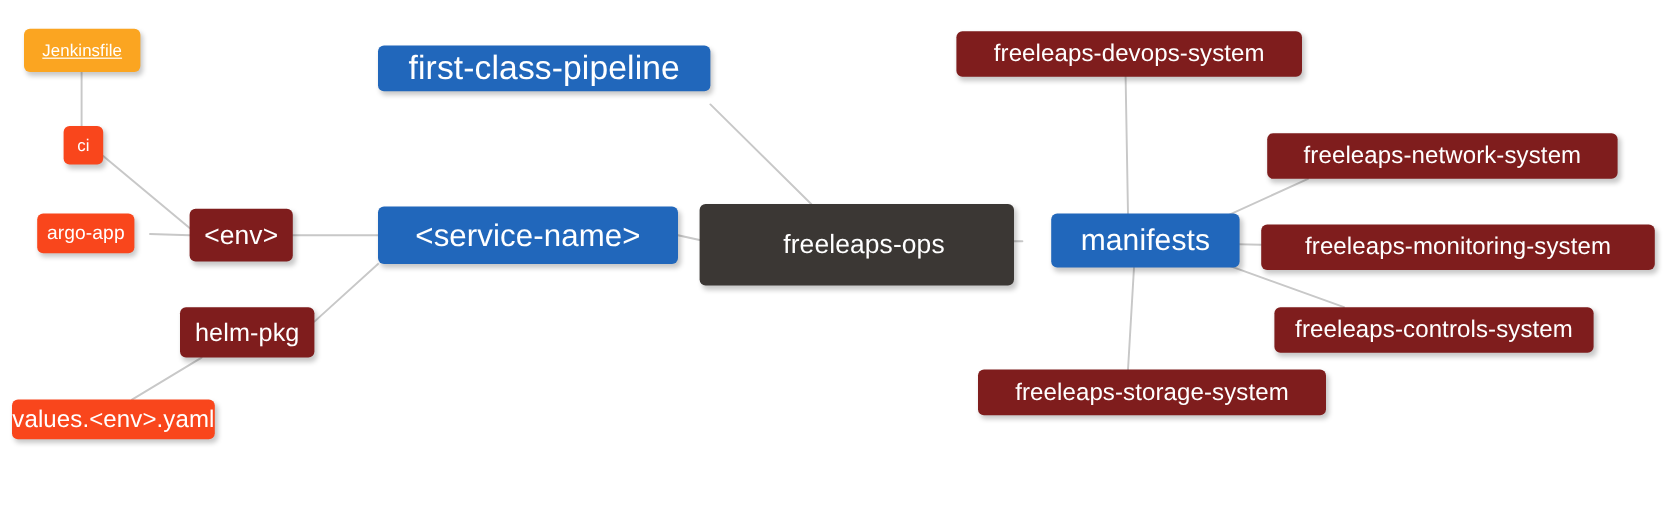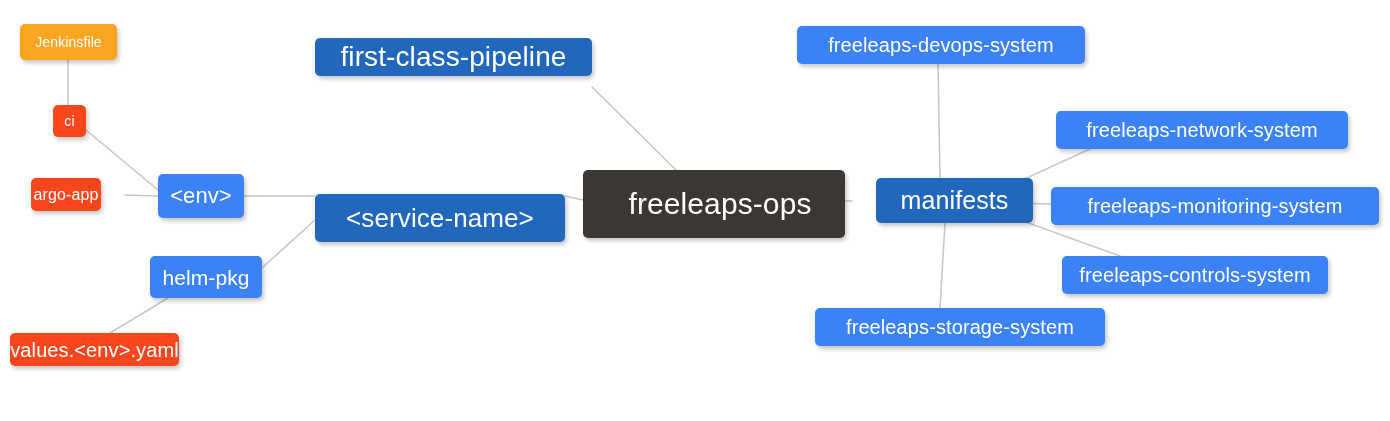--- a/index.html
+++ b/index.html
@@ -41,21 +41,21 @@
     box-shadow: 2px 3px 4px rgba(0,0,0,0.22);
     user-select: none;
   }
   .mm-label {
     display: block;
     padding: 0;
     margin: 0;
   }
   .tone-root    { background: #3b3734; }
   .tone-blue    { background: #2167bb; }
-  .tone-green   { background: #3b82f6; }
+  .tone-green   { background: #7f1d1d; }
   .tone-red     { background: #f9461c; }
   .tone-orange  { background: #fba521; }
 </style>
 </head>
 <body>
 
 <div id="mindmap-canvas">
   <svg id="edge-layer" viewBox="0 0 1390 421" width="1390" height="421" xmlns="http://www.w3.org/2000/svg">
       <line x1="68" y1="60" x2="68" y2="105" stroke="#c8c8c8" stroke-width="1.6" stroke-linecap="round"></line>
       <line x1="86" y1="130" x2="158" y2="190" stroke="#c8c8c8" stroke-width="1.6" stroke-linecap="round"></line>
@@ -66,45 +66,45 @@
       <line x1="592" y1="87" x2="676" y2="170" stroke="#c8c8c8" stroke-width="1.6" stroke-linecap="round"></line>
       <line x1="565" y1="196" x2="583" y2="200" stroke="#c8c8c8" stroke-width="1.6" stroke-linecap="round"></line>
       <line x1="845" y1="201" x2="852" y2="201" stroke="#c8c8c8" stroke-width="1.6" stroke-linecap="round"></line>
       <line x1="940" y1="178" x2="938" y2="64" stroke="#c8c8c8" stroke-width="1.6" stroke-linecap="round"></line>
       <line x1="1009" y1="186" x2="1090" y2="149" stroke="#c8c8c8" stroke-width="1.6" stroke-linecap="round"></line>
       <line x1="1009" y1="203" x2="1051" y2="204" stroke="#c8c8c8" stroke-width="1.6" stroke-linecap="round"></line>
       <line x1="1009" y1="216" x2="1120" y2="256" stroke="#c8c8c8" stroke-width="1.6" stroke-linecap="round"></line>
       <line x1="945" y1="223" x2="940" y2="308" stroke="#c8c8c8" stroke-width="1.6" stroke-linecap="round"></line>
     </svg>
   <div id="node-layer">
-      <div class="mm-node tone-orange" style="left: 20px; top: 24px; width: 97px; height: 36px; font-size: 14px;">
+      <div class="mm-node tone-orange" style="left: 20px; top: 24px; width: 97px; height: 36px; font-size: 14px; text-decoration: underline;">
         <span class="mm-label">Jenkinsfile</span>
       </div>
       <div class="mm-node tone-red" style="left: 53px; top: 105px; width: 33px; height: 32px; font-size: 14px;">
         <span class="mm-label">ci</span>
       </div>
-      <div class="mm-node tone-red" style="left: 31px; top: 178px; width: 70px; height: 33px; font-size: 16px;">
+      <div class="mm-node tone-red" style="left: 31px; top: 178px; width: 81px; height: 33px; font-size: 16px;">
         <span class="mm-label">argo-app</span>
       </div>
       <div class="mm-node tone-green" style="left: 158px; top: 174px; width: 86px; height: 44px; font-size: 22px;">
         <span class="mm-label">&lt;env&gt;</span>
       </div>
       <div class="mm-node tone-green" style="left: 150px; top: 256px; width: 112px; height: 42px; font-size: 21px;">
         <span class="mm-label">helm-pkg</span>
       </div>
       <div class="mm-node tone-red" style="left: 10px; top: 333px; width: 169px; height: 33px; font-size: 20px;">
         <span class="mm-label">values.&lt;env&gt;.yaml</span>
       </div>
       <div class="mm-node tone-blue" style="left: 315px; top: 38px; width: 277px; height: 38px; font-size: 28px;">
         <span class="mm-label">first-class-pipeline</span>
       </div>
-      <div class="mm-node tone-blue" style="left: 315px; top: 172px; width: 250px; height: 48px; font-size: 26px; margin-top: 22px;">
+      <div class="mm-node tone-blue" style="left: 315px; top: 172px; width: 250px; height: 48px; font-size: 26px;">
         <span class="mm-label">&lt;service-name&gt;</span>
       </div>
-      <div class="mm-node tone-root" style="left: 583px; top: 170px; width: 262px; height: 68px; font-size: 30px; padding-left: 12px;">
+      <div class="mm-node tone-root" style="left: 583px; top: 170px; width: 262px; height: 68px; font-size: 22px; padding-left: 12px;">
         <span class="mm-label">freeleaps-ops</span>
       </div>
       <div class="mm-node tone-blue" style="left: 852px; top: 178px; width: 157px; height: 45px; font-size: 25px; margin-left: 24px;">
         <span class="mm-label">manifests</span>
       </div>
       <div class="mm-node tone-green" style="left: 797px; top: 26px; width: 288px; height: 38px; font-size: 20px;">
         <span class="mm-label">freeleaps-devops-system</span>
       </div>
       <div class="mm-node tone-green" style="left: 1056px; top: 111px; width: 292px; height: 38px; font-size: 20px;">
         <span class="mm-label">freeleaps-network-system</span>

